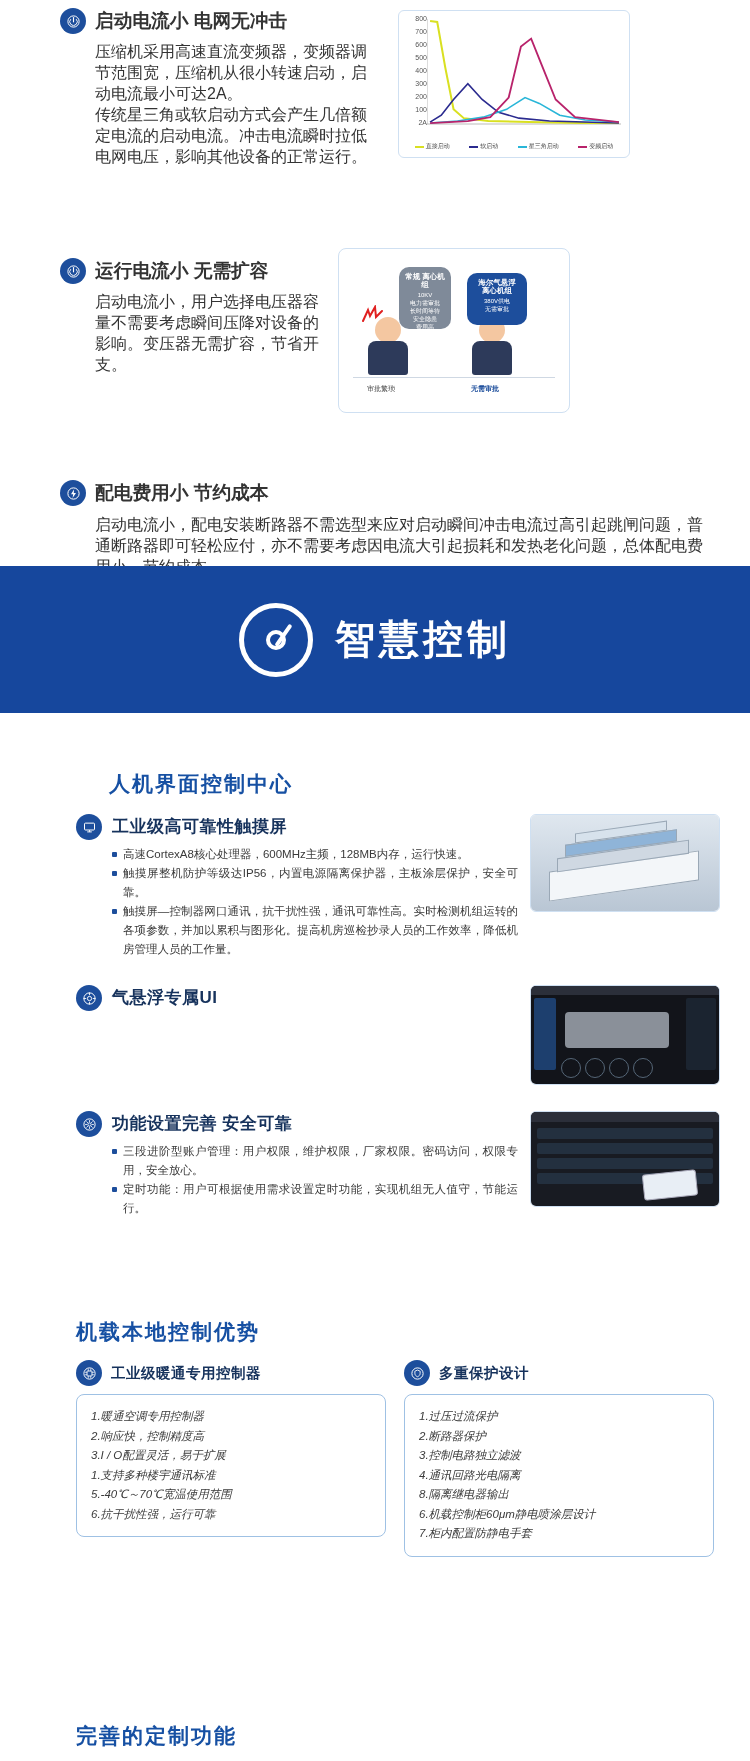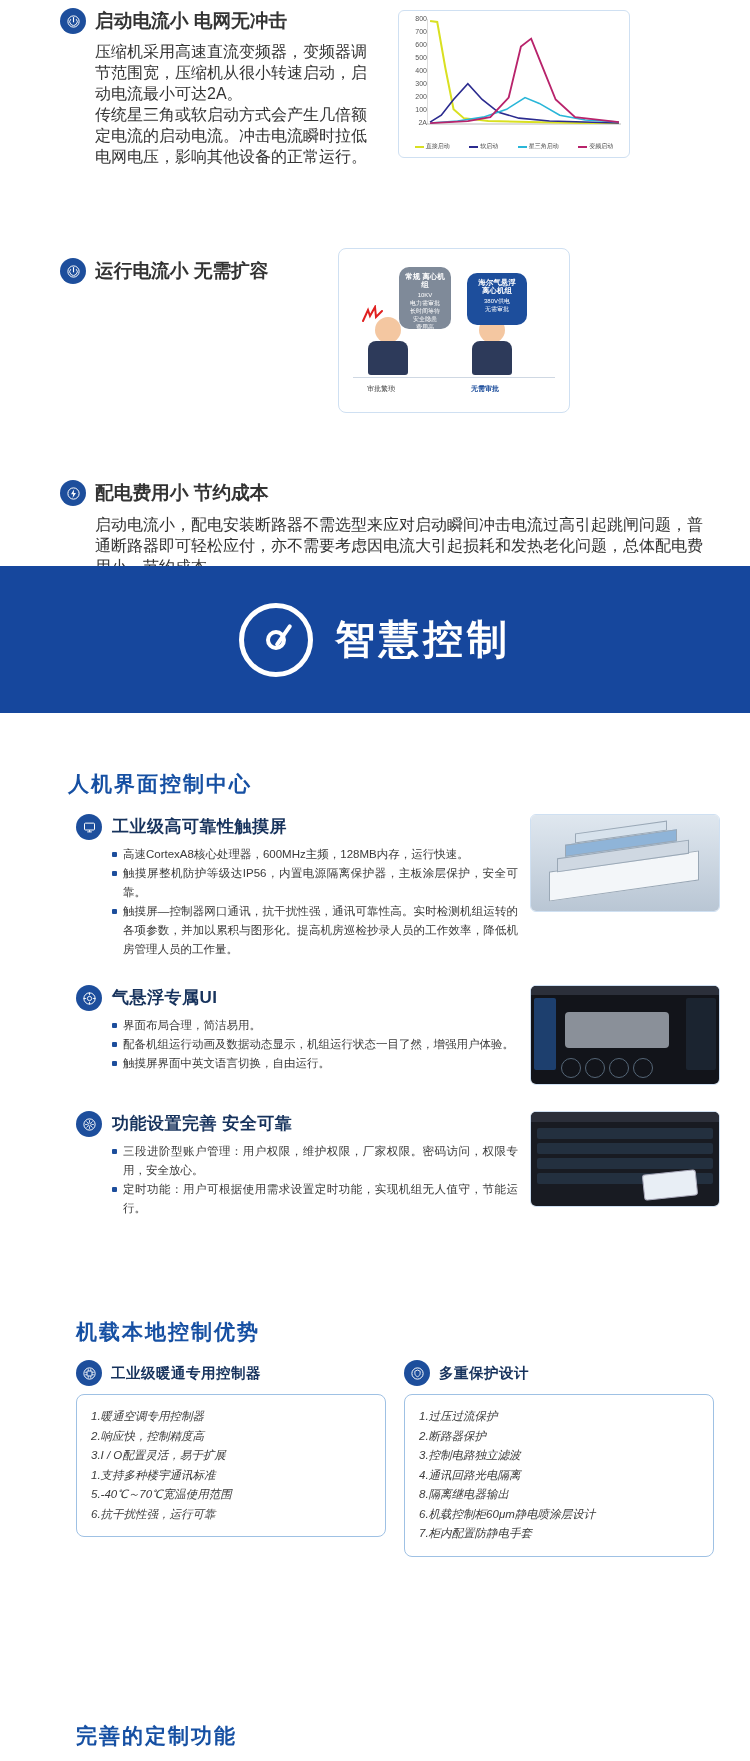--- a/index.html
+++ b/index.html
@@ -93,21 +93,21 @@
     position: absolute; left: 0; bottom: -5px; width: 750px; height: 5px; background: #fff;
   }
 
   
   .sec-title {
     font-size: 21px; color: #1650a3; font-weight: bold; letter-spacing: 2px;
   }
 
   
   #hmi { position: absolute; top: 770px; left: 0; width: 750px; }
-  #hmi .sec-title { margin-left: 68px; }
+  #hmi .sec-title { margin-left: 109px; }
 
   .item { display: flex; padding-left: 76px; padding-right: 30px; margin-top: 16px; }
   .item .icol { flex: 0 0 26px; }
   .item .body { flex: 1 1 auto; padding-left: 10px; }
   .item h4 {
     font-size: 17px; color: #16325c; font-weight: bold; letter-spacing: .5px;
     margin-bottom: 7px; margin-top: 1px;
   }
   .item ul { list-style: none; }
   .item ul li {
@@ -242,20 +242,23 @@
     <div class="hdrow">
       <span class="badge">
         <svg width="15" height="15" viewBox="0 0 24 24">
             <circle cx="12" cy="12" r="9" fill="none" stroke="#fff" stroke-width="1.6"></circle>
             <path d="M12 5.5v7" stroke="#fff" stroke-width="1.8" stroke-linecap="round"></path>
             <path d="M7.7 8.2a6 6 0 1 0 8.6 0" fill="none" stroke="#fff" stroke-width="1.5"></path>
           </svg>
       </span>
       <h3>运行电流小 无需扩容</h3>
     </div>
+    <div style="padding-left:35px;padding-top:8px;">
+      <p>启动电流小，用户选择电压器容量不需要考虑瞬间压降对设备的影响。变压器无需扩容，节省开支。</p>
+    </div>
   </div>
   <div class="right">
     <div class="illu">
 
       <div class="head" style="left:36px; top:68px;"></div>
       <div class="body-sh" style="left:29px; top:92px;"></div>
       <svg style="position:absolute;left:20px;top:56px" width="26" height="20">
         <path d="M4 16 L9 5 L11 11 L16 2 L17 12 L23 6" fill="none" stroke="#e02020" stroke-width="2" stroke-linecap="round"></path>
       </svg>
 
@@ -344,25 +347,20 @@
       <span class="badge">
         <svg width="15" height="15" viewBox="0 0 24 24">
             <circle cx="12" cy="12" r="9" fill="none" stroke="#fff" stroke-width="1.6"></circle>
             <circle cx="12" cy="12" r="3.4" fill="none" stroke="#fff" stroke-width="1.5"></circle>
             <path d="M12 3v3M12 18v3M3 12h3M18 12h3" stroke="#fff" stroke-width="1.4" stroke-linecap="round"></path>
           </svg>
       </span>
     </div>
     <div class="body">
       <h4>气悬浮专属UI</h4>
-      <ul>
-        <li>界面布局合理，简洁易用。</li>
-        <li>配备机组运行动画及数据动态显示，机组运行状态一目了然，增强用户体验。</li>
-        <li>触摸屏界面中英文语言切换，自由运行。</li>
-      </ul>
     </div>
     <div class="shot" style="height:100px">
       <div class="fake-hmi">
         <div class="topbar"></div>
         <div class="lpanel"></div>
         <div class="rpanel"></div>
         <div class="mach"></div>
         <div class="gaugerow"><i></i><i></i><i></i><i></i></div>
       </div>
     </div>

